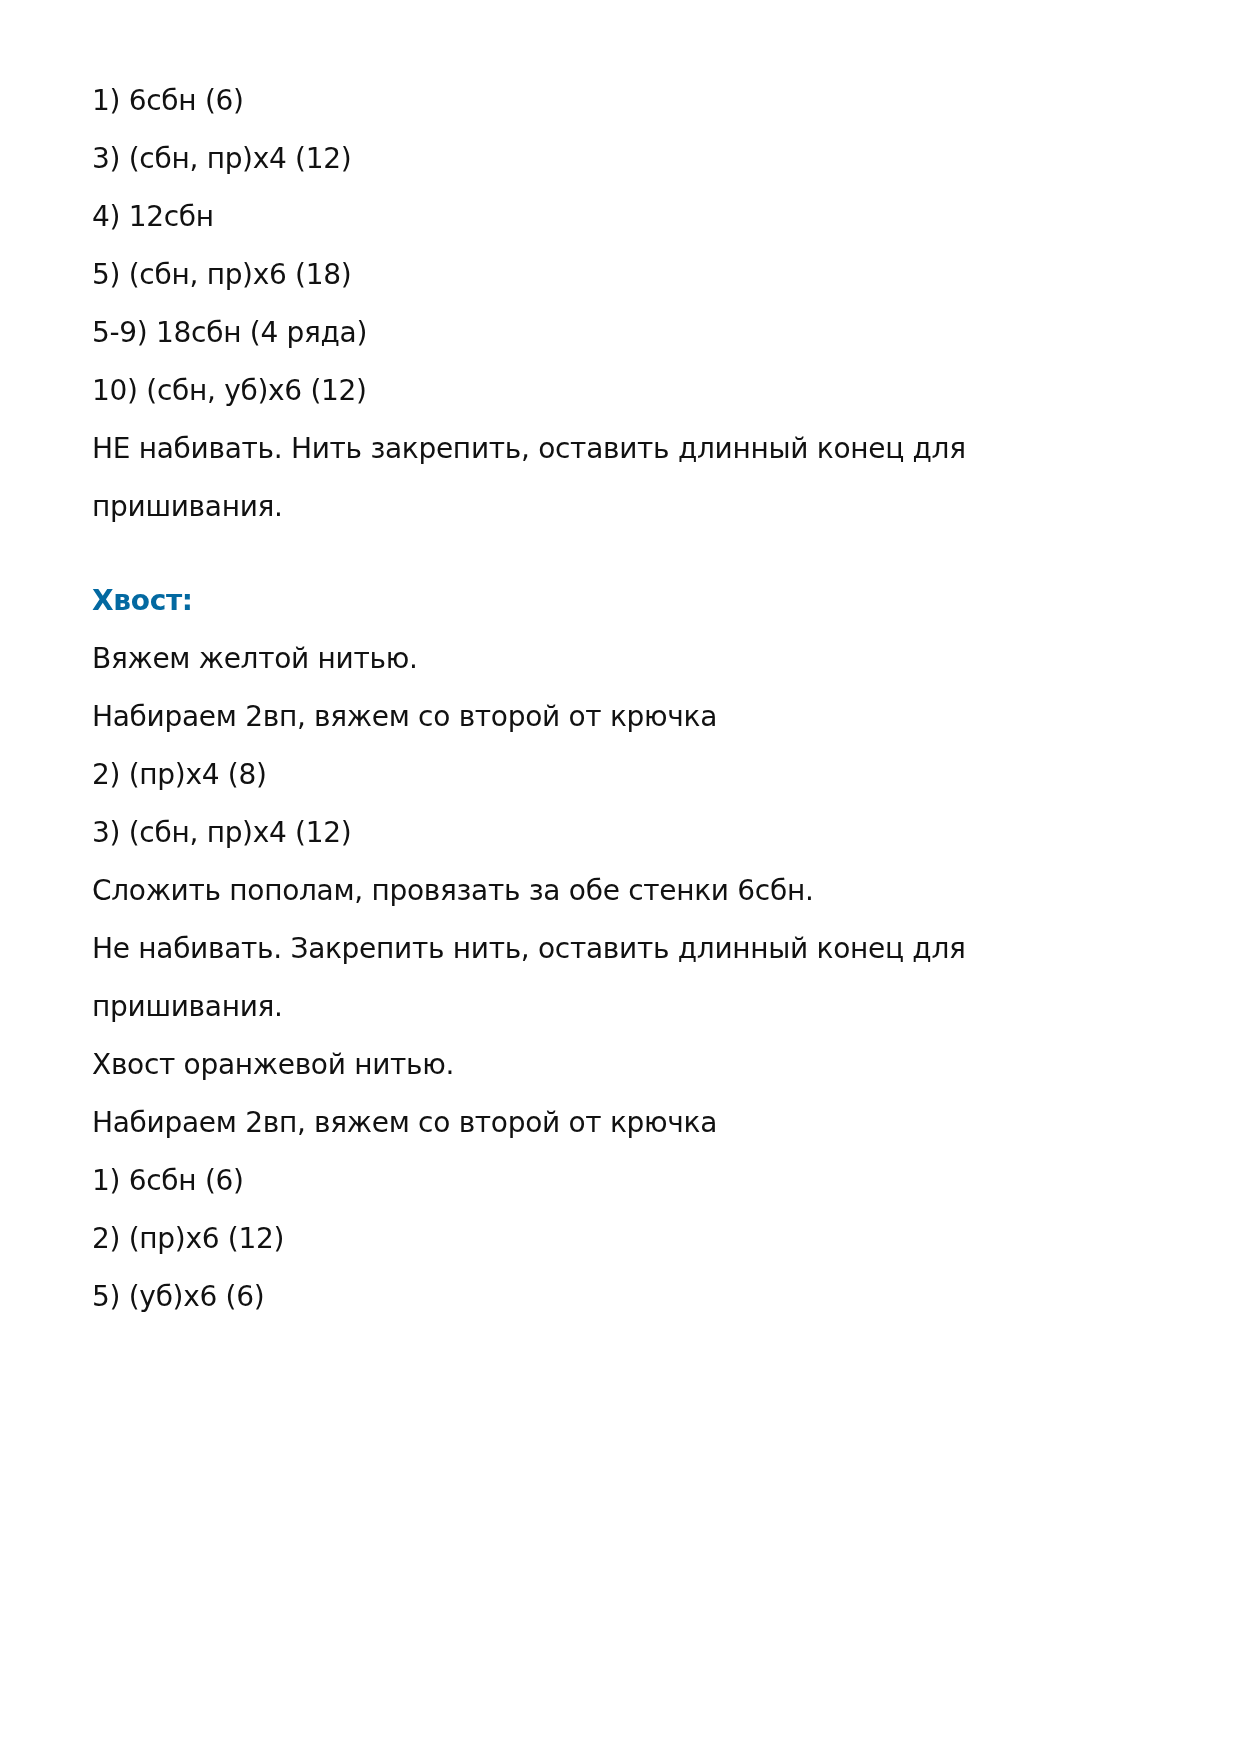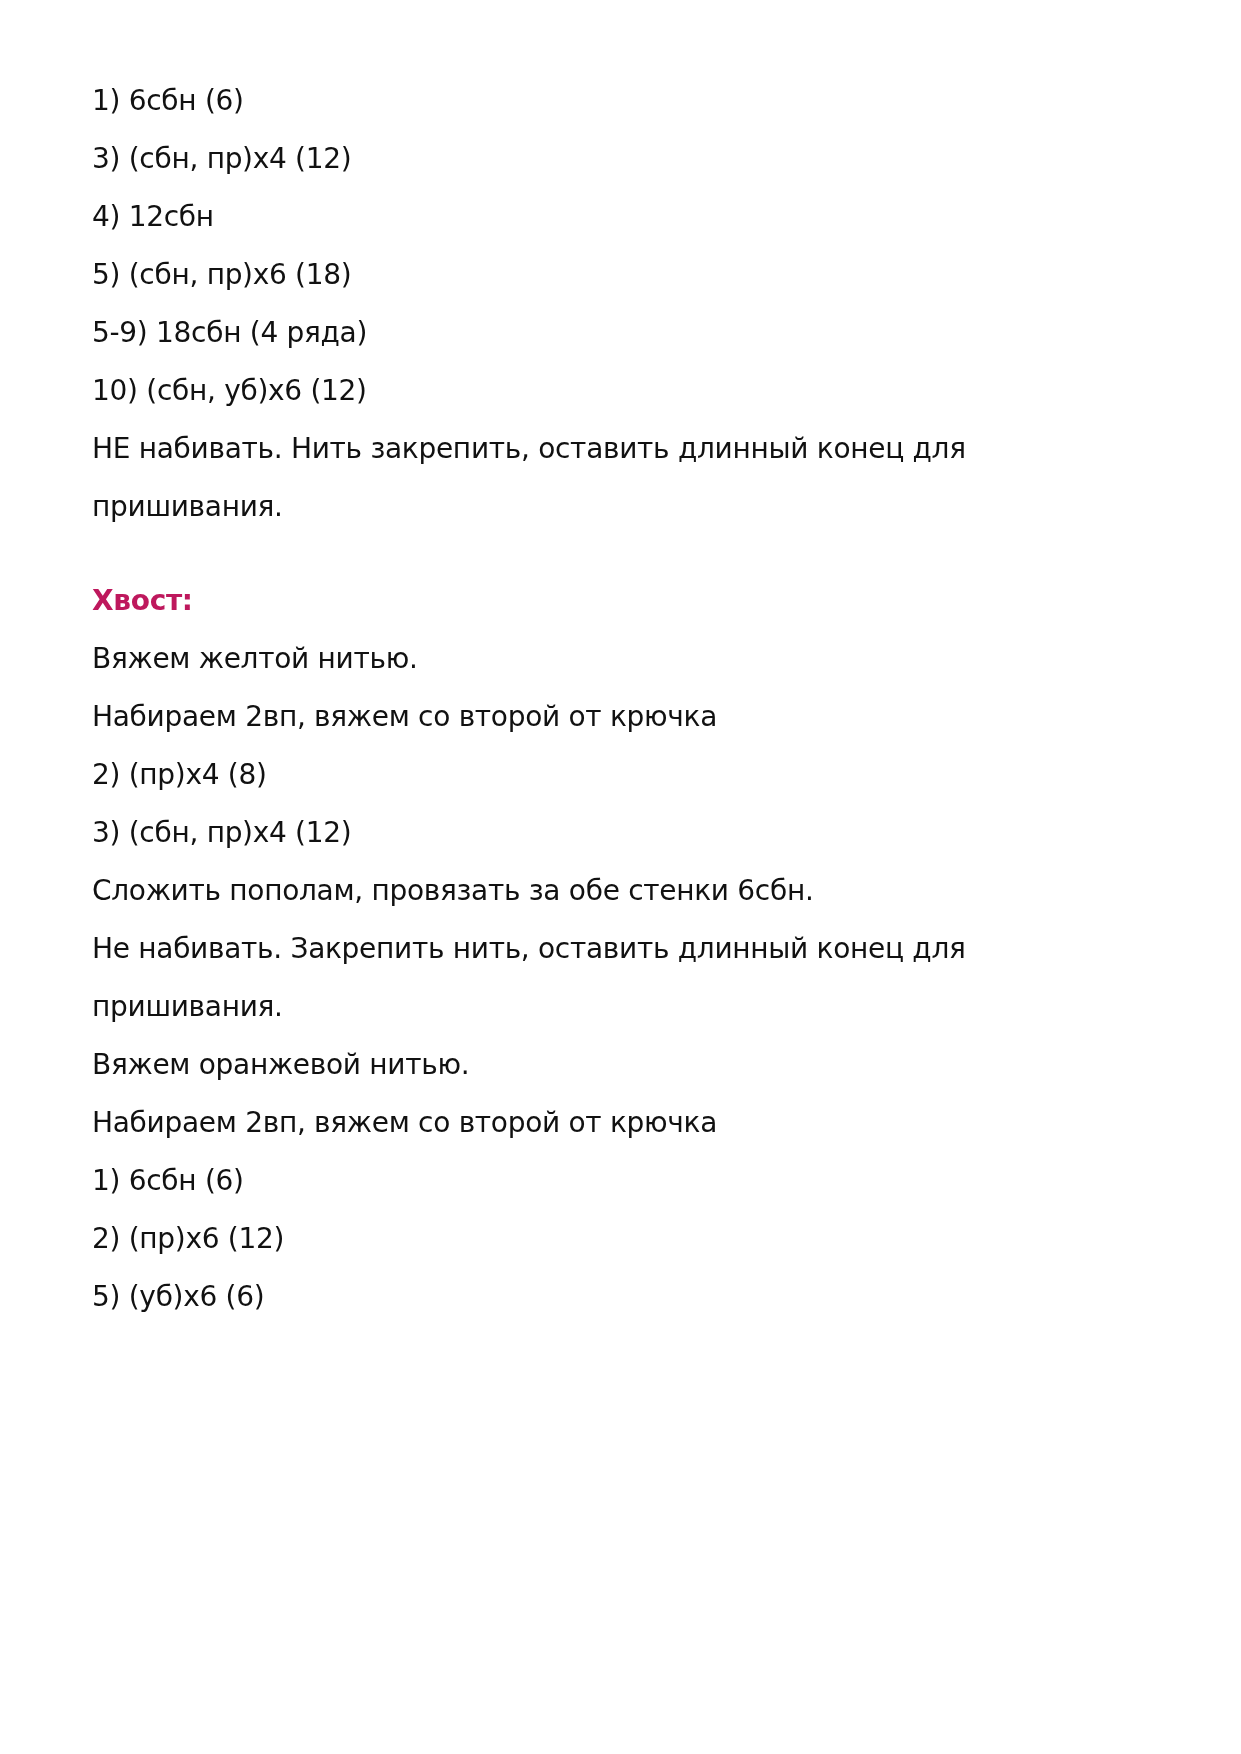--- a/index.html
+++ b/index.html
@@ -28,21 +28,21 @@
       height: 58px;
       white-space: nowrap;
       letter-spacing: -0.3px;
     }
     .section-heading {
       font-size: 28px;
       font-weight: bold;
       line-height: 58px;
       height: 58px;
       margin-top: 36px;
-      color: #be185d;
+      color: #0369a1;
       letter-spacing: -0.3px;
     }
   </style>
 </head>
 <body>
 
 <div class="page">
 
   <div>
     <div class="line">1) 6сбн (6)</div>
@@ -60,20 +60,20 @@
     <div class="line">Вяжем желтой нитью.</div>
     <div class="line">Набираем 2вп, вяжем со второй от крючка</div>
     <div class="line">2) (пр)х4 (8)</div>
     <div class="line">3) (сбн, пр)х4 (12)</div>
     <div class="line">Сложить пополам, провязать за обе стенки 6сбн.</div>
     <div class="line">Не набивать. Закрепить нить, оставить длинный конец для</div>
     <div class="line">пришивания.</div>
   </div>
 
   <div>
-    <div class="line">Вяжем оранжевой нитью.</div>
+    <div class="line">Хвост оранжевой нитью.</div>
     <div class="line">Набираем 2вп, вяжем со второй от крючка</div>
     <div class="line">1) 6сбн (6)</div>
     <div class="line">2) (пр)х6 (12)</div>
     <div class="line">5) (уб)х6 (6)</div>
   </div>
 
 </div>
 
 </body></html>

